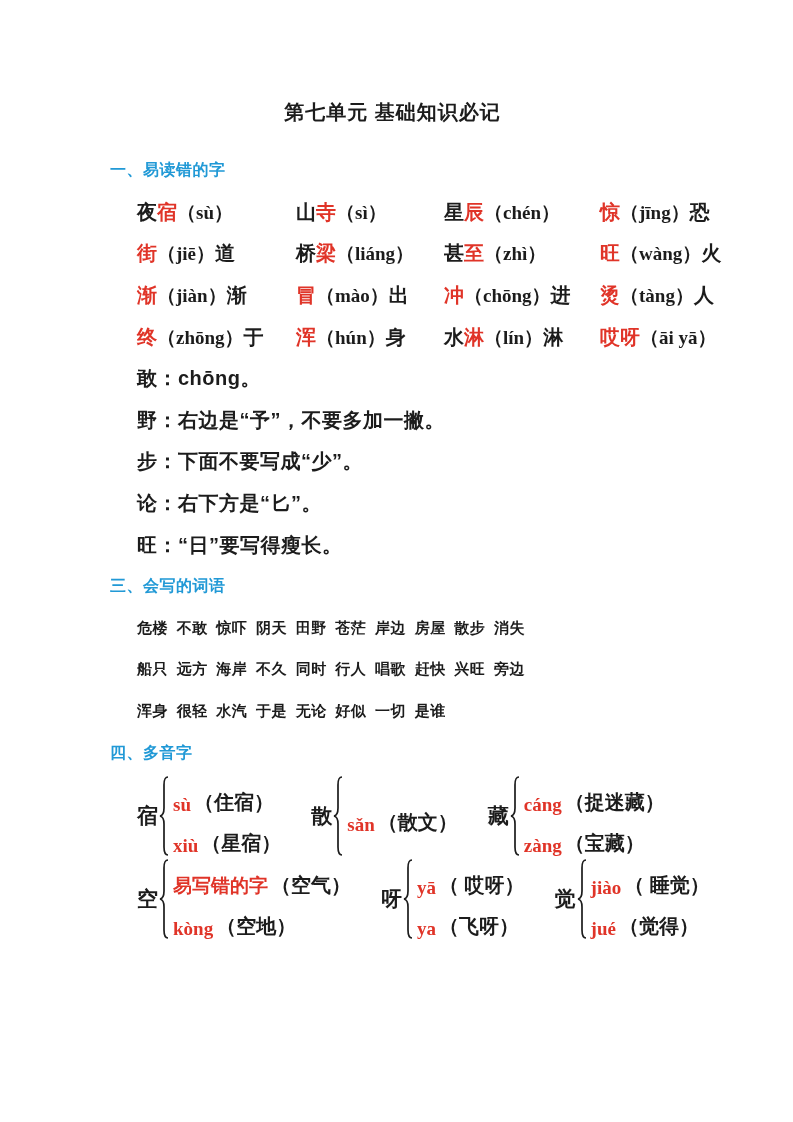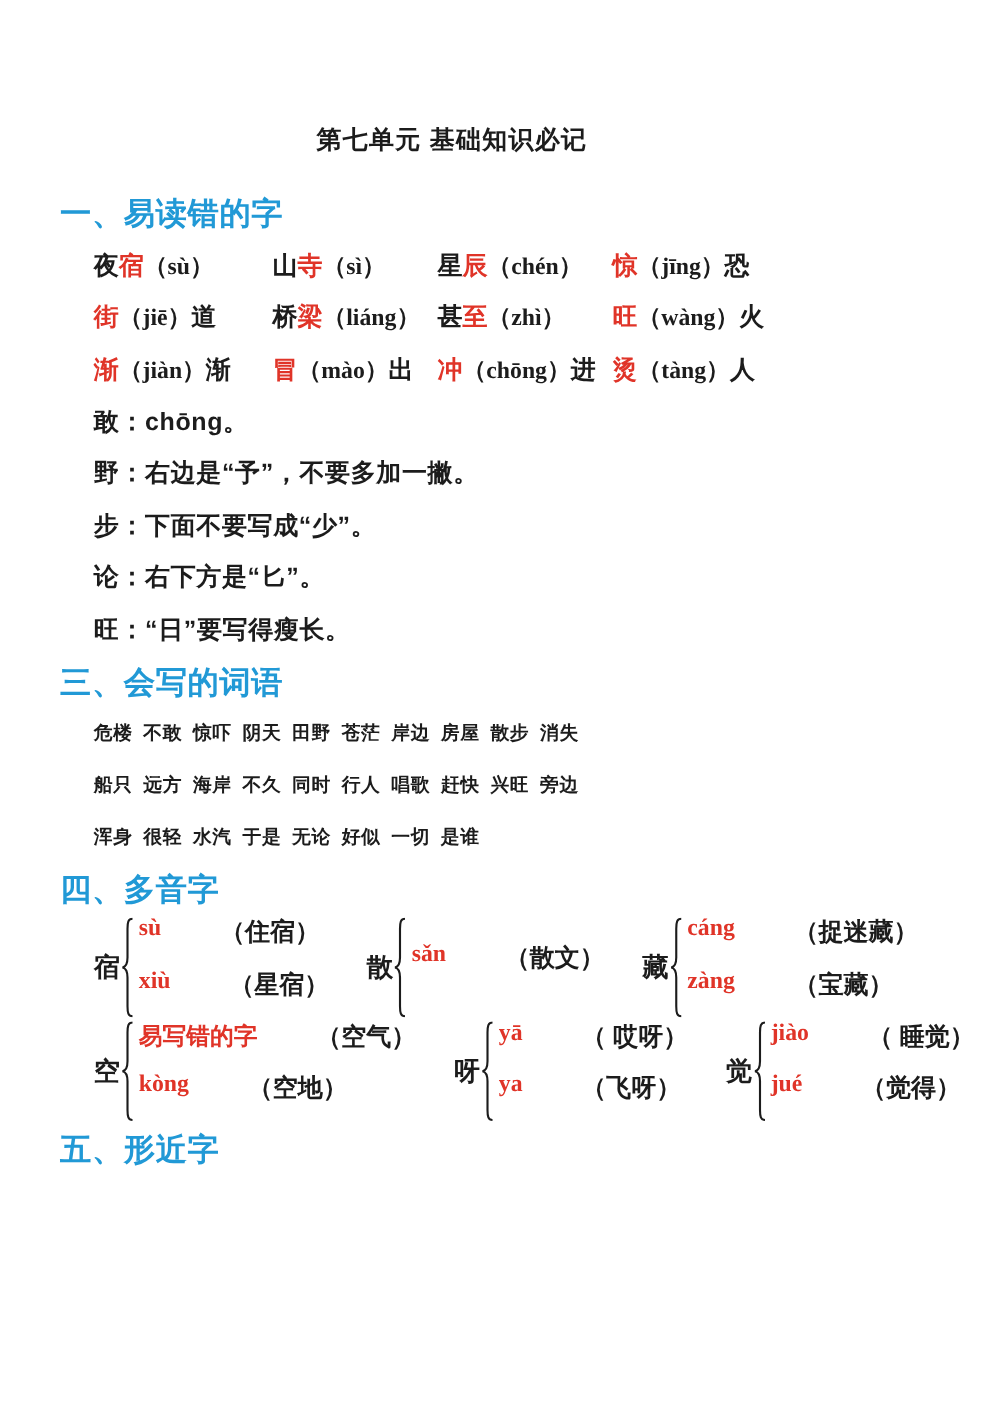--- a/index.html
+++ b/index.html
@@ -2,38 +2,38 @@
 <html><head>
 <meta charset="utf-8">
 <style>
   html,body{margin:0;padding:0;}
   body{
     width:793px;height:1122px;background:#ffffff;
     font-family:"Liberation Sans","DejaVu Sans",sans-serif;
     color:var(--text,#1c1c1c);font-weight:700;
     overflow:hidden;
   }
-  .page{box-sizing:border-box;width:793px;height:1122px;padding:100px 118px 0 48px;}
+  .page{box-sizing:border-box;width:793px;height:1122px;padding:100px 118px 0 110px;}
   .title{margin:0;text-align:center;font-size:20px;line-height:24px;letter-spacing:1px;color:var(--text);}
   .content{margin-top:26px;}
   .line{height:41.6px;display:flex;align-items:center;}
-  .sec-heading{color:var(--blue,#2199d6);font-size:25px;letter-spacing:0.5px;}
+  .sec-heading{color:var(--blue,#2199d6);font-size:16px;letter-spacing:0.5px;}
   .indent{padding-left:27px;}
-  .grid4{display:grid;grid-template-columns:143px 132px 140px auto;align-items:center;}
+  .grid4{display:grid;grid-template-columns:143px 132px 140px auto;align-items:center;gap:16px;}
   .item{font-size:20px;white-space:nowrap;}
   .red{color:var(--red,#e03428);}
   .py{font-family:"Liberation Serif","DejaVu Serif",serif;font-size:19px;}
   .note{font-size:20px;letter-spacing:0.5px;}
   .wrow{font-size:15px;word-spacing:4px;letter-spacing:0.5px;white-space:nowrap;}
   .poly-row{height:83.2px;display:flex;align-items:center;gap:30px;padding-left:27px;}
   .pgroup{display:flex;align-items:center;}
   .pchar{font-size:21px;}
   .brace{display:block;margin:0 3px 0 1px;}
   .plines{display:flex;flex-direction:column;}
-  .pline{height:41.6px;display:flex;align-items:flex-start;white-space:nowrap;gap:44px;}
+  .pline{height:41.6px;display:flex;align-items:flex-end;white-space:nowrap;}
   .ppy{color:var(--red,#e03428);font-family:"Liberation Serif","DejaVu Serif",serif;font-size:19px;margin-right:3px;}
   .pword{font-size:20px;}
 </style>
 </head>
 <body style="--blue: #2199d6; --red: #e03428; --text: #1c1c1c; background: rgb(255, 255, 255);">
 
 <main class="page">
   <h1 class="title">第七单元 基础知识必记</h1>
 
   <div class="content">
@@ -53,20 +53,26 @@
           <span class="item"><span>桥</span><span class="red">梁</span><span class="py">（liáng）</span></span>
           <span class="item"><span>甚</span><span class="red">至</span><span class="py">（zhì）</span></span>
           <span class="item"><span class="red">旺</span><span class="py">（wàng）</span><span>火</span></span>
         </div>
         <div class="line grid4 indent">
           <span class="item"><span class="red">渐</span><span class="py">（jiàn）</span><span>渐</span></span>
           <span class="item"><span class="red">冒</span><span class="py">（mào）</span><span>出</span></span>
           <span class="item"><span class="red">冲</span><span class="py">（chōng）</span><span>进</span></span>
           <span class="item"><span class="red">烫</span><span class="py">（tàng）</span><span>人</span></span>
         </div>
+        <div class="line grid4 indent">
+          <span class="item"><span class="red">终</span><span class="py">（zhōng）</span><span>于</span></span>
+          <span class="item"><span class="red">浑</span><span class="py">（hún）</span><span>身</span></span>
+          <span class="item"><span>水</span><span class="red">淋</span><span class="py">（lín）</span><span>淋</span></span>
+          <span class="item"><span class="red">哎呀</span><span class="py">（āi yā）</span></span>
+        </div>
       </div>
 
     <div id="sec-miswritten-body">
         <div class="line indent">
           <span class="note">敢：chōng。</span>
         </div>
         <div class="line indent">
           <span class="note">野：右边是“予”，不要多加一撇。</span>
         </div>
         <div class="line indent">
@@ -202,18 +208,15 @@
               </span>
               <span class="pline">
                 <span class="ppy">jué</span>
                 <span class="pword">（觉得）</span>
               </span>
             </span>
           </span>
         </div>
       </div>
 
-    <div class="line">
-      <span class="sec-heading">五、形近字</span>
-    </div>
 
   </div>
 </main>
 
 </body></html>

